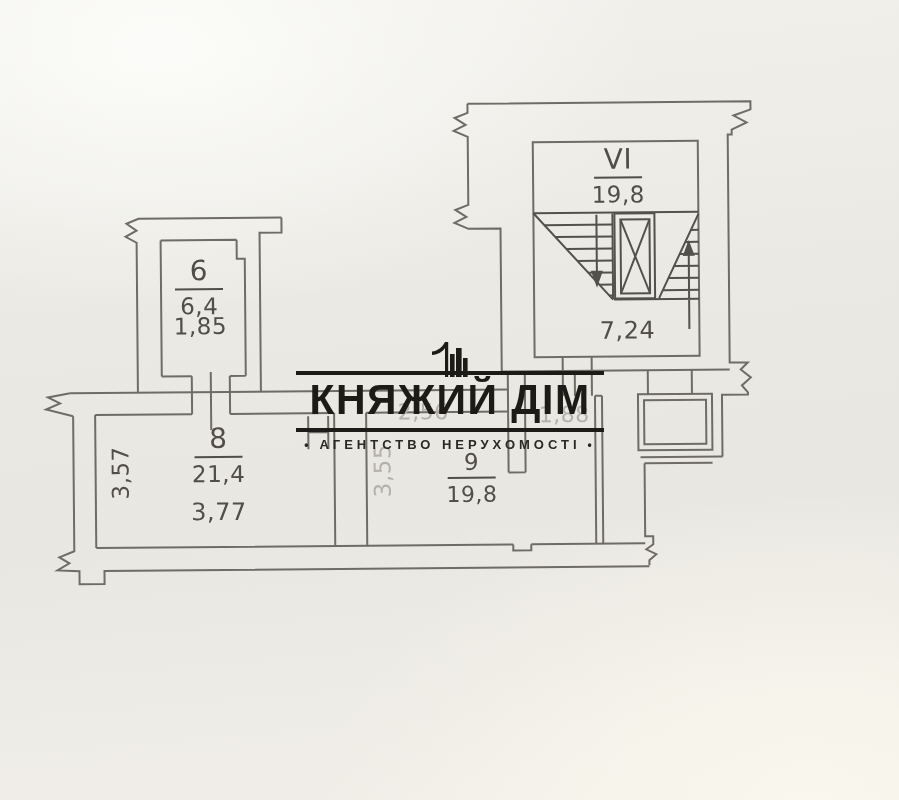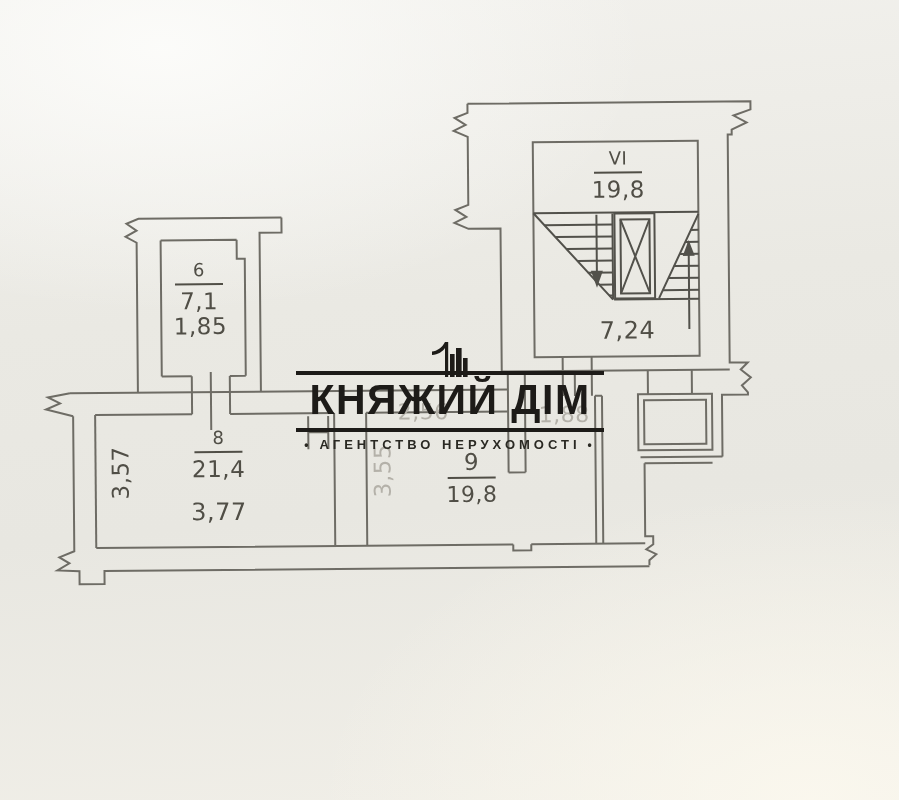--- a/index.html
+++ b/index.html
@@ -20,21 +20,21 @@
     transform-origin:450px 400px;
   }
   svg.draw{position:absolute;left:0;top:0;}
   svg.draw path, svg.draw rect{fill:none;stroke:var(--wall-line,#6e6c65);stroke-width:2;}
   svg.draw .s path, svg.draw .s rect{stroke:var(--stair-line,#52514b);}
   svg.draw polygon{fill:var(--stair-line,#52514b);stroke:none;}
   .lbl{
     position:absolute;text-align:center;letter-spacing:.5px;
     color:var(--label-text,#504e46);font-size:24px;line-height:1.05;
   }
-  .frac .num{display:inline-block;min-width:42px;padding:0 3px 3px;border-bottom:2.5px solid currentColor;font-size:18px;}
+  .frac .num{display:inline-block;min-width:42px;padding:0 3px 3px;border-bottom:2.5px solid currentColor;font-size:28px;}
   .frac .area{font-size:23px;padding-top:4px;}
   .faint{color:var(--faint-text,#b4b1a9);}
   .vert{transform:rotate(-90deg);}
   .logo{position:absolute;left:293px;top:340px;width:314px;height:128px;z-index:6;color:var(--logo-ink,#1d1b18);}
   .logo .rule{position:absolute;left:3px;right:3px;background:currentColor;}
   .logo .rule.top{top:31px;height:4px;}
   .logo .rule.bot{top:88px;height:3.5px;}
   .logo .icon{position:absolute;left:calc(50% - 26px);top:1px;}
   .logo .brand{
     position:absolute;left:0;right:0;top:37px;text-align:center;white-space:nowrap;
@@ -102,21 +102,21 @@
     </svg>
 
     <div class="lbl frac" style="left:584px;top:146px;width:72px">
       <div class="num">VI</div>
       <div class="area">19,8</div>
     </div>
     <div class="lbl" style="left:592px;top:320px;width:72px">7,24</div>
 
     <div class="lbl frac" style="left:164px;top:254px;width:72px">
       <div class="num">6</div>
-      <div class="area">7,1</div>
+      <div class="area">6,4</div>
     </div>
     <div class="lbl" style="left:166px;top:312px;width:70px;font-size:23px">1,85</div>
 
     <div class="lbl frac" style="left:182px;top:422px;width:72px">
       <div class="num">8</div>
       <div class="area">21,4</div>
     </div>
     <div class="lbl" style="left:182px;top:498px;width:72px">3,77</div>
     <div class="lbl vert" style="left:84px;top:458px;width:72px;font-size:23px">3,57</div>
 

